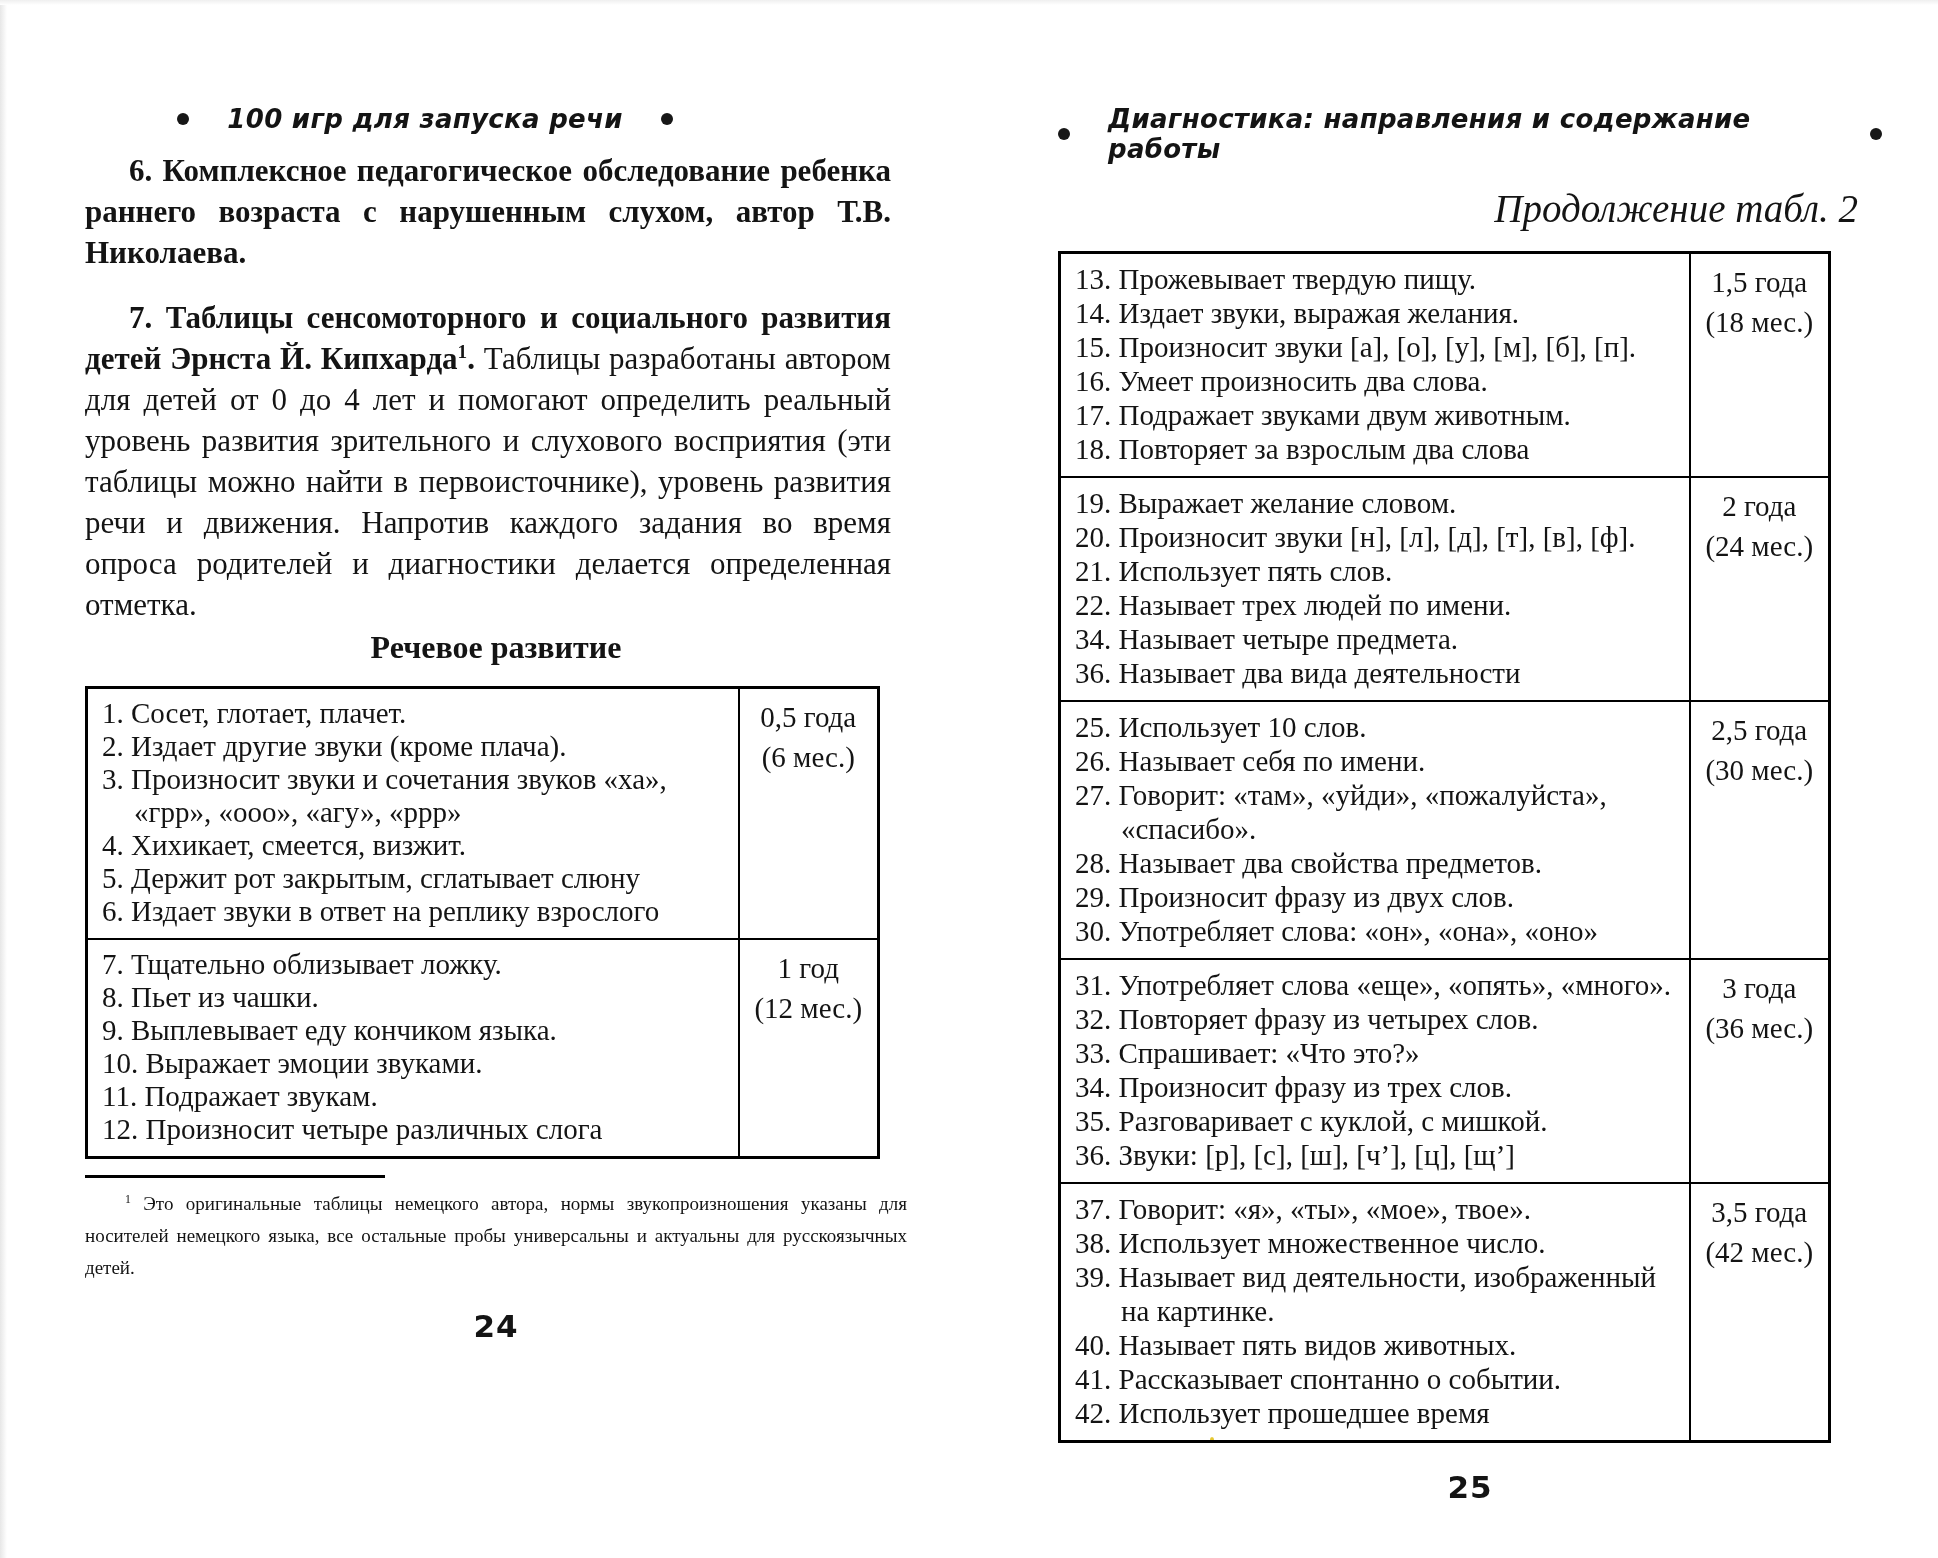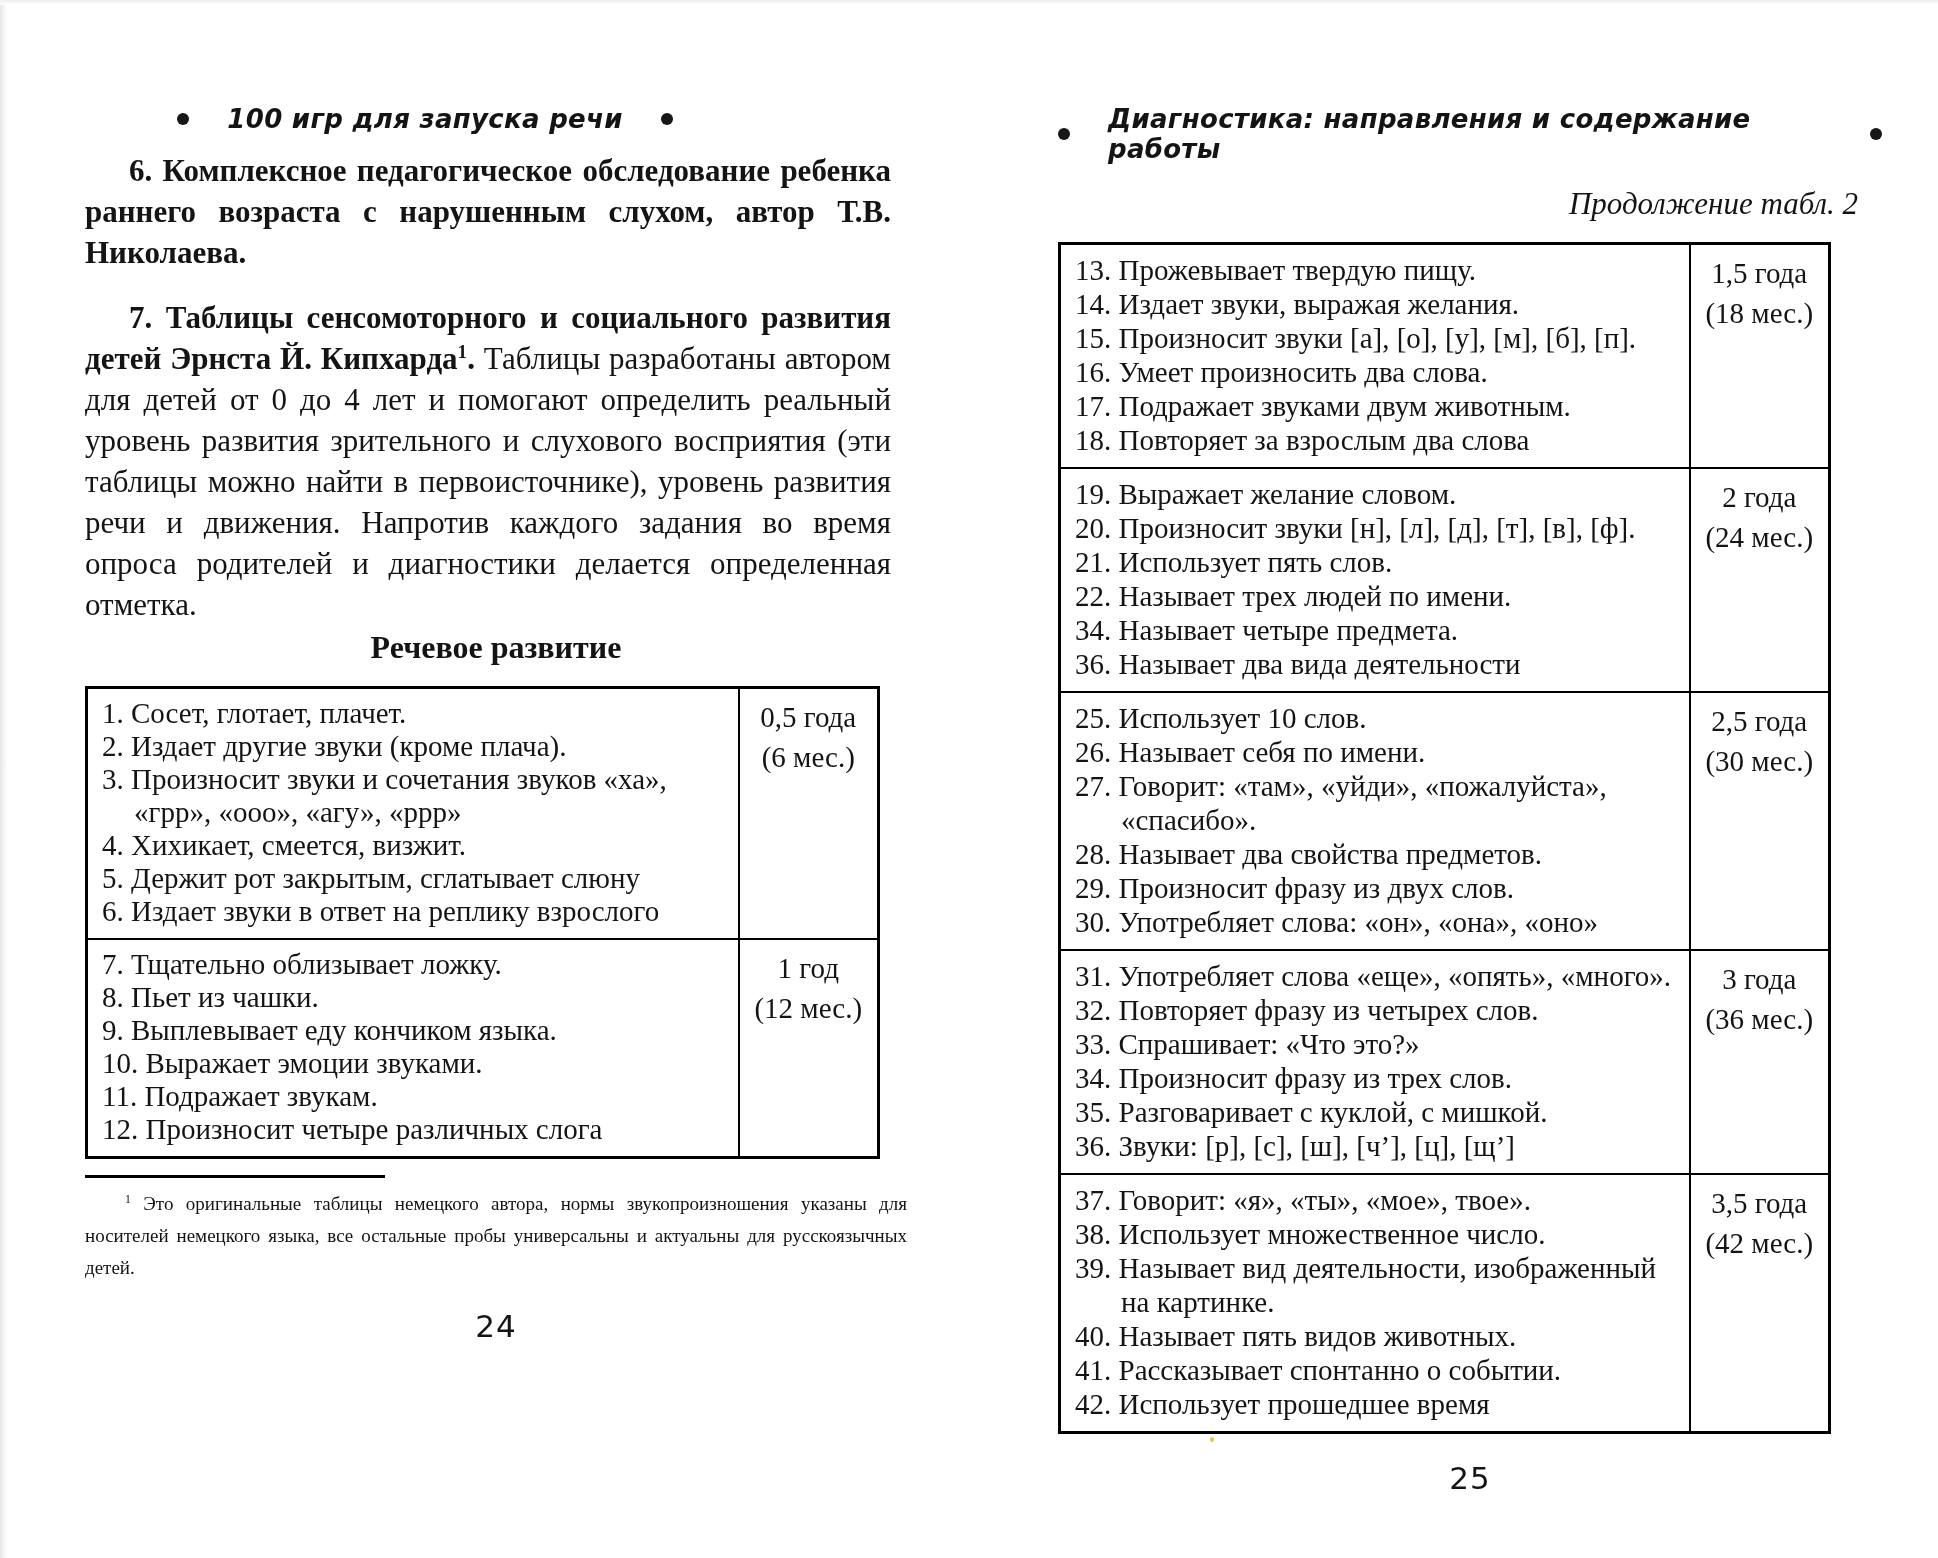--- a/index.html
+++ b/index.html
@@ -25,42 +25,42 @@
   .head-dot{width:12px;height:12px;border-radius:50%;background:#171717;flex:0 0 auto;}
 
   
   .body-para{font-size:31px;line-height:41px;text-align:justify;
     text-indent:44px;margin:0 16px 0 0;}
   .para-bold{font-weight:bold;}
   .para6{margin-top:14px;margin-bottom:24px;}
   .para7 b{font-weight:bold;}
   sup{font-size:0.62em;line-height:0;}
 
-  .tbl-caption{font-style:italic;font-size:31px;text-align:right;margin:14px 0 8px;}
+  .tbl-caption{font-style:italic;font-size:39px;text-align:right;margin:14px 0 8px;}
   .tbl-title{font-weight:bold;font-size:32px;text-align:center;margin:4px 0 20px;}
 
   
   table.dev-table{border-collapse:collapse;table-layout:fixed;}
   table.dev-table td{border:2.5px solid #000;vertical-align:top;}
   table.dev-table{border:3.5px solid #000;}
   .left-table{width:792px;}
   .left-table col.c1{width:652px;} .left-table col.c2{width:140px;}
   .right-table{width:770px;}
   .right-table col.c1{width:630px;} .right-table col.c2{width:140px;}
   td.items{padding:8px 10px 10px 14px;}
   .left-table .item{font-size:29px;line-height:33px;padding-left:32px;text-indent:-32px;}
   .right-table .item{font-size:29px;line-height:34px;padding-left:46px;text-indent:-46px;}
   td.age{padding:8px 4px;text-align:center;}
   .age div{font-size:29px;line-height:40px;white-space:nowrap;}
 
   
   .footnote-rule{width:300px;border:0;border-top:3.5px solid #000;margin:16px 0 10px;}
   .footnote{font-size:19px;line-height:32px;text-align:justify;text-indent:40px;margin:0;}
 
-  .page-num{font-family:"DejaVu Sans", sans-serif;font-weight:normal;font-size:31px;
+  .page-num{font-family:"DejaVu Sans", sans-serif;font-weight:bold;font-size:31px;
     text-align:center;letter-spacing:1px;margin-top:24px;}
   .page-right .page-num{margin-top:26px;}
   .speck{position:absolute;left:1210px;top:1437px;width:4px;height:5px;background:#e6c832;border-radius:50%;}
 </style>
 </head>
 <body>
 
 <div class="scan-edge-left"></div>
 <div class="scan-edge-top"></div>
 <div class="speck"></div>

